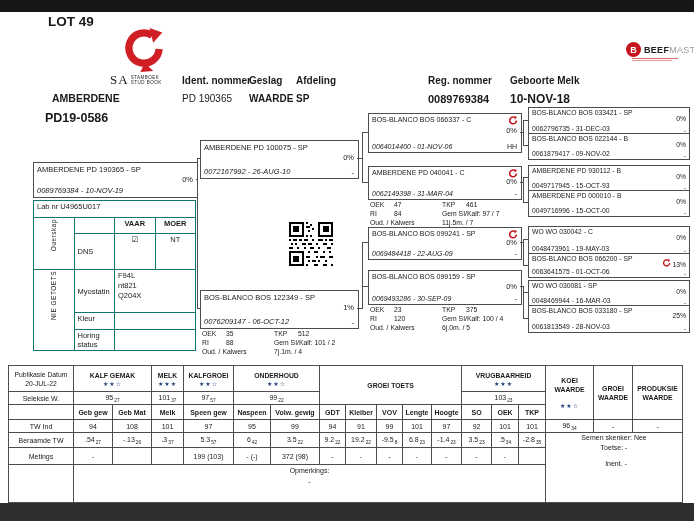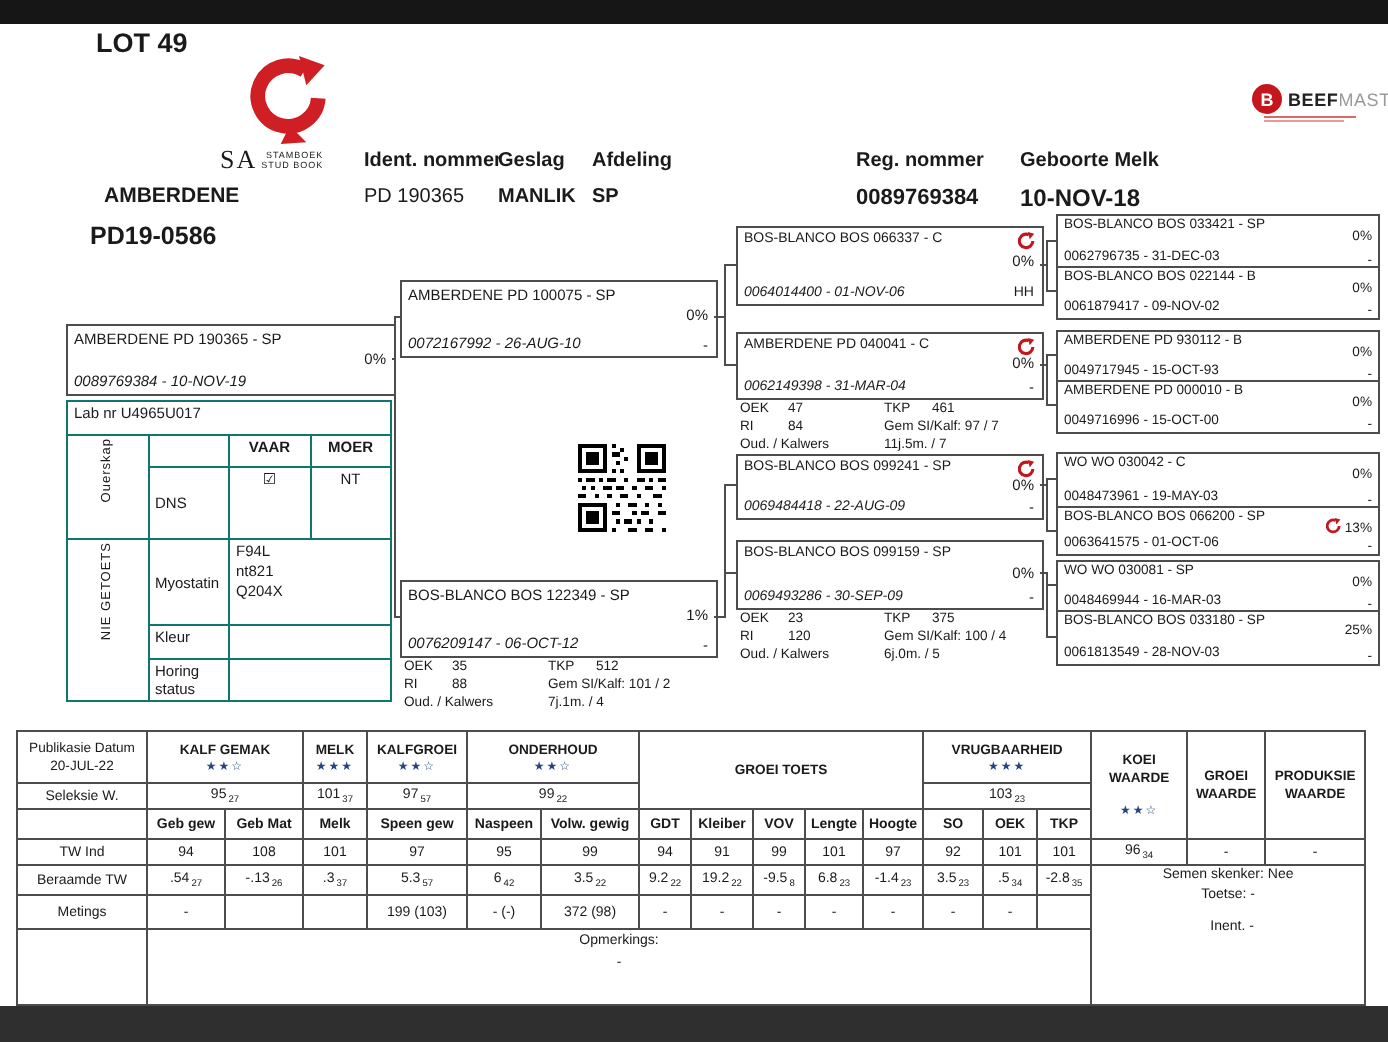--- a/index.html
+++ b/index.html
@@ -8,21 +8,21 @@
   .topbar{position:absolute;left:0;top:0;width:694px;height:12px;background:#161616;}
   .bottombar{position:absolute;left:0;top:503px;width:694px;height:18px;background:#2f2f2f;}
   .doc{position:absolute;left:0;top:12px;width:694px;height:491px;background:#fff;border-bottom:1px solid #c9c9c9;}
   .abs{position:absolute;margin-left:12px;}
   .b{font-weight:bold;}
 
   
   .lot{left:36px;top:2px;font-size:13.5px;font-weight:bold;}
   .addr{left:238px;top:16px;font-family:"Liberation Serif",serif;font-weight:bold;font-size:10px;white-space:nowrap;}
   .salogo{left:108px;top:16px;}
-  .saline{left:98px;top:60px;display:flex;align-items:flex-start;text-align:right;}
+  .saline{left:98px;top:60px;display:flex;align-items:flex-start;}
   .sa-txt{font-family:"Liberation Serif",serif;font-size:13px;letter-spacing:1px;}
   .sa-sub{font-size:4.5px;line-height:5px;margin:3px 0 0 2px;letter-spacing:.5px;}
   .bm{left:614px;top:30px;display:flex;align-items:center;}
   .bm-circle{width:15px;height:15px;border-radius:50%;background:#c4161c;color:#fff;font-size:9px;font-weight:bold;
     display:flex;align-items:center;justify-content:center;margin-right:3px;}
   .bm-beef{font-size:9px;font-weight:bold;color:#222;letter-spacing:.3px;}
   .bm-master{font-size:9px;color:#9a9a9a;letter-spacing:.3px;}
   .bm-rule{position:absolute;left:632px;top:46px;width:46px;height:1px;background:#d66;}
   .bm-rule2{position:absolute;left:632px;top:48px;width:40px;height:1px;background:#e99;}
   .flabel{font-size:10px;font-weight:bold;}
@@ -119,21 +119,21 @@
     <div class="bm-rule"></div>
     <div class="bm-rule2"></div>
 
     <div class="abs flabel" style="left:170px;top:63px">Ident. nommer</div>
     <div class="abs flabel" style="left:237px;top:63px">Geslag</div>
     <div class="abs flabel" style="left:284px;top:63px">Afdeling</div>
     <div class="abs flabel" style="left:416px;top:63px">Reg. nommer</div>
     <div class="abs flabel" style="left:498px;top:63px">Geboorte Melk</div>
 
     <div class="abs fval" style="left:170px;top:81px">PD  190365</div>
-    <div class="abs fval b" style="left:237px;top:81px">MANLIK</div>
+    <div class="abs fval b" style="left:237px;top:81px">WAARDE</div>
     <div class="abs fval b" style="left:284px;top:81px">SP</div>
     <div class="abs fval b" style="left:416px;top:81px;font-size:11px">0089769384</div>
     <div class="abs fval b" style="left:498px;top:80px;font-size:12px">10-NOV-18</div>
 
     <div class="abs b" style="left:40px;top:80px;font-size:10.5px">AMBERDENE</div>
     <div class="abs b" style="left:33px;top:99px;font-size:12.5px">PD19-0586</div>
 
     <div class="pbox" style="left:33px;top:150px;width:163px;height:34px">
       <div class="pname">AMBERDENE PD  190365 - SP</div>
       <div class="ppct" style="top:12px">0%</div>

